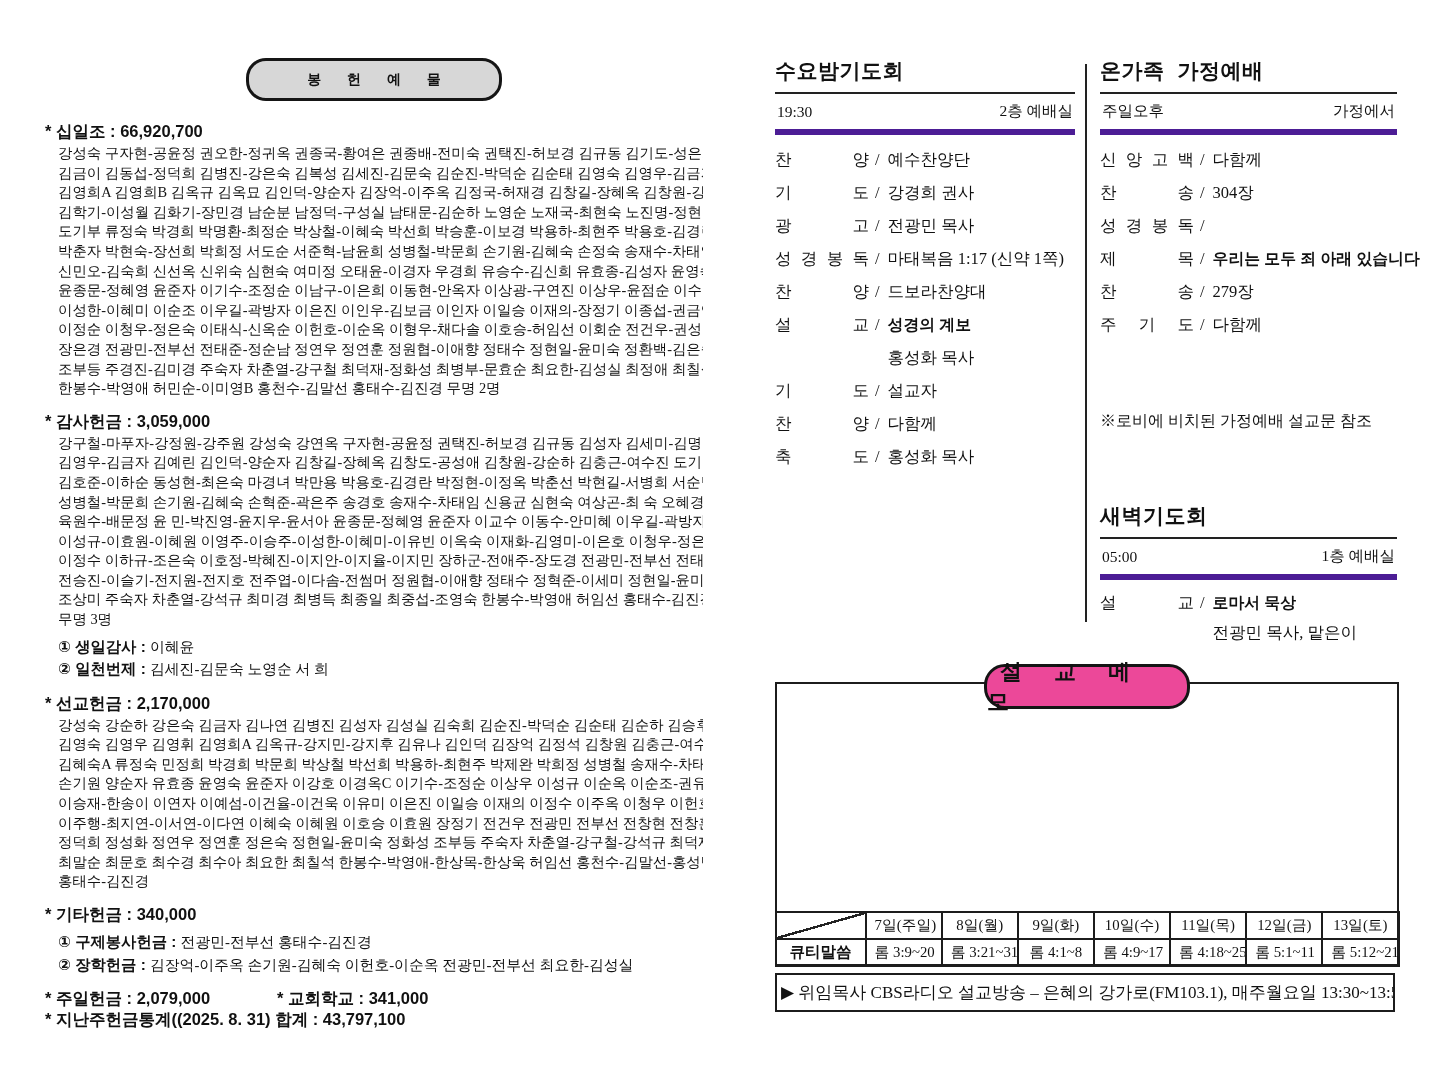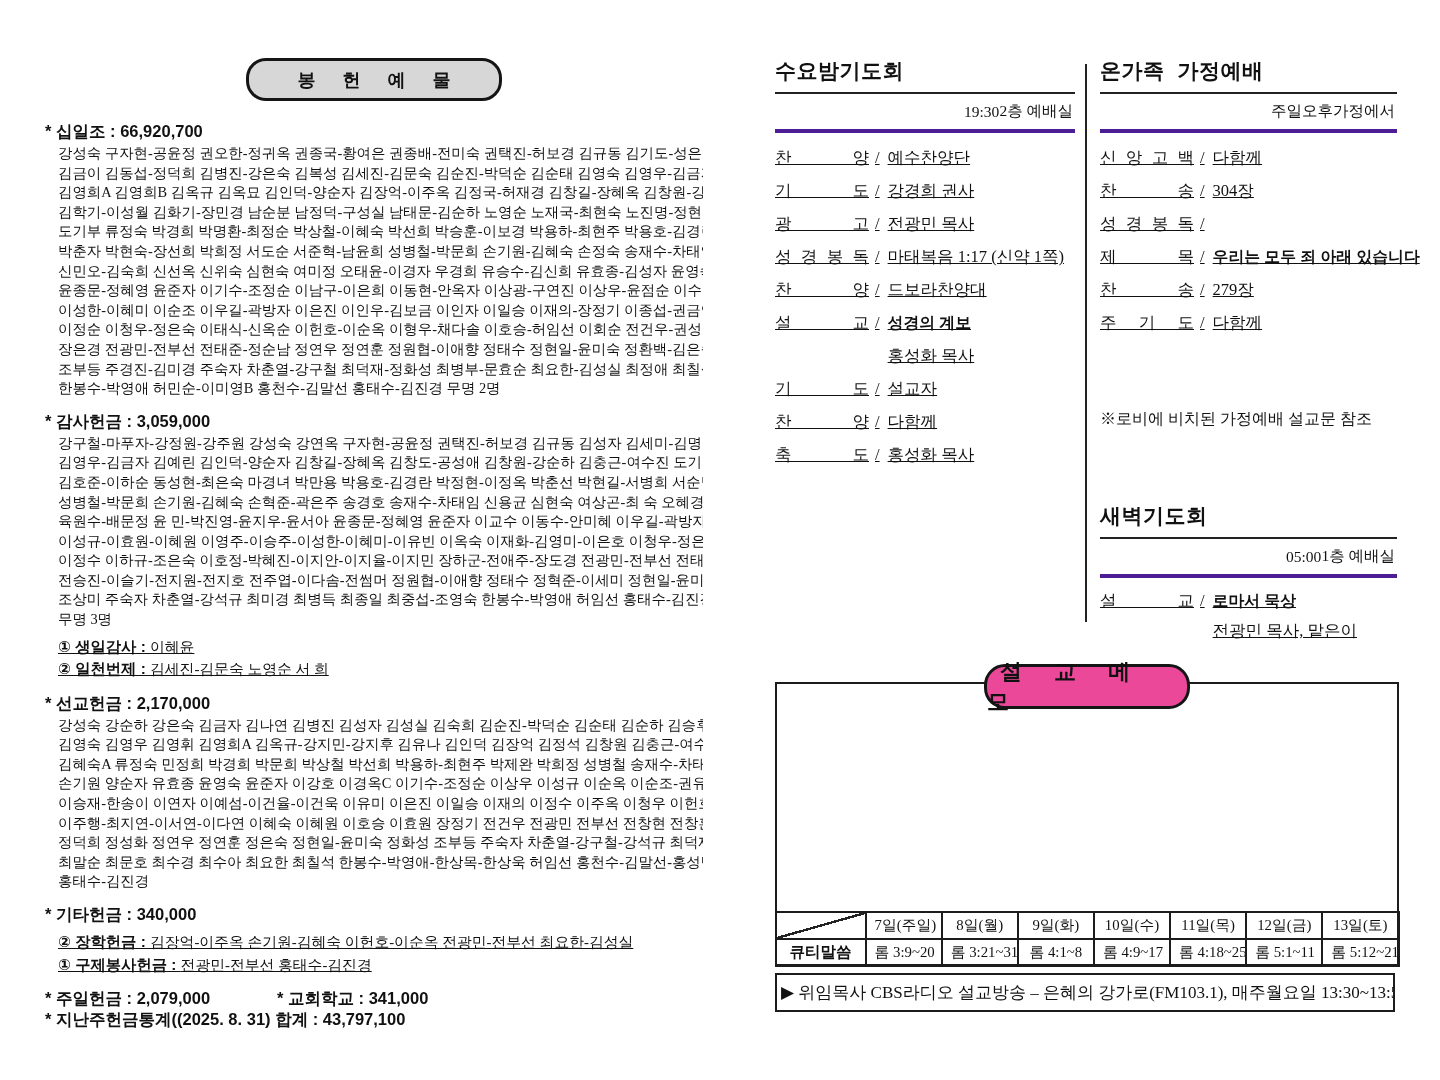--- a/index.html
+++ b/index.html
@@ -9,56 +9,56 @@
     -webkit-font-smoothing:antialiased;overflow:hidden;
   }
 
   
   .left-col{position:absolute;left:45px;top:58px;width:658px;}
   .badge{
     width:250px;height:37px;margin:0 auto 20px auto;
     border:3px solid #151515;border-radius:20px;background:#d7d7d7;
     display:flex;align-items:center;justify-content:center;
     font-family:"Liberation Sans","DejaVu Sans",sans-serif;font-weight:700;
-    font-size:18px;letter-spacing:11px;text-indent:11px;
+    font-size:14px;letter-spacing:11px;text-indent:11px;
   }
   .o-sec{margin-bottom:12px;}
   .o-head{
     font-family:"Liberation Sans","DejaVu Sans",sans-serif;font-weight:700;
     font-size:16.5px;line-height:21px;margin-bottom:2px;white-space:nowrap;
   }
   .name-lines{padding-left:13px;}
   .name-line{
     font-size:14.4px;line-height:19.6px;white-space:nowrap;overflow:hidden;
   }
   .name-line.jl{text-align:justify;text-align-last:justify;}
   .o-subs{padding-left:13px;margin-top:6px;}
-  .o-sub{font-size:14.8px;line-height:22.5px;white-space:nowrap;text-decoration:underline;}
+  .o-sub{font-size:14.8px;line-height:22.5px;white-space:nowrap;}
   .sub-head{font-family:"Liberation Sans","DejaVu Sans",sans-serif;font-weight:700;font-size:15.3px;}
   .two-col{display:flex;}
   .two-col .o-head{margin-bottom:0;}
   .two-col .o-head:first-child{width:232px;}
 
   
   .right{position:absolute;left:775px;top:60px;width:622px;height:1000px;}
   .v-divider{position:absolute;left:310px;top:4px;height:558px;border-left:2px solid #222;}
   .col-a{position:absolute;left:0;top:0;width:300px;}
   .col-b{position:absolute;left:325px;top:0;width:297px;}
   .sec-dawn{position:absolute;left:325px;top:445px;width:297px;}
   .sec-title{
     font-family:Liberation Mono, monospace;font-weight:700;
     font-size:21px;line-height:26px;letter-spacing:0.5px;margin-bottom:6px;white-space:nowrap;
   }
   .sec-meta{
-    display:flex;justify-content:flex-end;align-items:center;
-    border-top:2px solid #222;border-bottom:4px solid #4c1d95;
+    display:flex;justify-content:space-between;align-items:center;
+    border-top:2px solid #222;border-bottom:6px solid #4c1d95;
     padding:7px 2px;font-size:15.5px;
   }
   .p-rows{padding-top:8px;}
-  .p-row{display:flex;align-items:baseline;line-height:33px;font-size:16.5px;white-space:nowrap;text-decoration:underline;}
+  .p-row{display:flex;align-items:baseline;line-height:33px;font-size:16.5px;white-space:nowrap;}
   .dawn-rows .p-row{line-height:30px;}
   .p-label{
     display:inline-block;width:94px;flex:0 0 94px;
     text-align:justify;text-align-last:justify;
   }
   .p-slash{margin:0 8px 0 6px;}
   .p-row.cont .p-slash{visibility:hidden;}
   .p-value.bold{
     font-family:"Liberation Sans","DejaVu Sans",sans-serif;font-weight:700;font-size:15.8px;
   }
@@ -153,22 +153,22 @@
         <div class="name-line jl">이주행-최지연-이서연-이다연 이혜숙 이혜원 이호승 이효원 장정기 전건우 전광민 전부선 전창현 전창훈</div>
         <div class="name-line jl">정덕희 정성화 정연우 정연훈 정은숙 정현일-윤미숙 정화성 조부등 주숙자 차춘열-강구철-강석규 최덕재</div>
         <div class="name-line jl">최말순 최문호 최수경 최수아 최요한 최칠석 한봉수-박영애-한상목-한상욱 허임선 홍천수-김말선-홍성백</div>
         <div class="name-line">홍태수-김진경</div>
       </div>
   </div>
 
   <div class="o-sec">
     <div class="o-head">* 기타헌금 : 340,000</div>
     <div class="o-subs">
+        <div class="o-sub"><span class="sub-head">① 구제봉사헌금 : </span><span>전광민-전부선 홍태수-김진경</span></div>
         <div class="o-sub"><span class="sub-head">② 장학헌금 : </span><span>김장억-이주옥 손기원-김혜숙 이헌호-이순옥 전광민-전부선 최요한-김성실</span></div>
-        <div class="o-sub"><span class="sub-head">① 구제봉사헌금 : </span><span>전광민-전부선 홍태수-김진경</span></div>
       </div>
   </div>
 
   <div class="two-col">
     <div class="o-head">* 주일헌금 : 2,079,000</div>
     <div class="o-head">* 교회학교 : 341,000</div>
   </div>
   <div class="o-head">* 지난주헌금통계((2025. 8. 31) 합계 : 43,797,100</div>
 </div>
 

